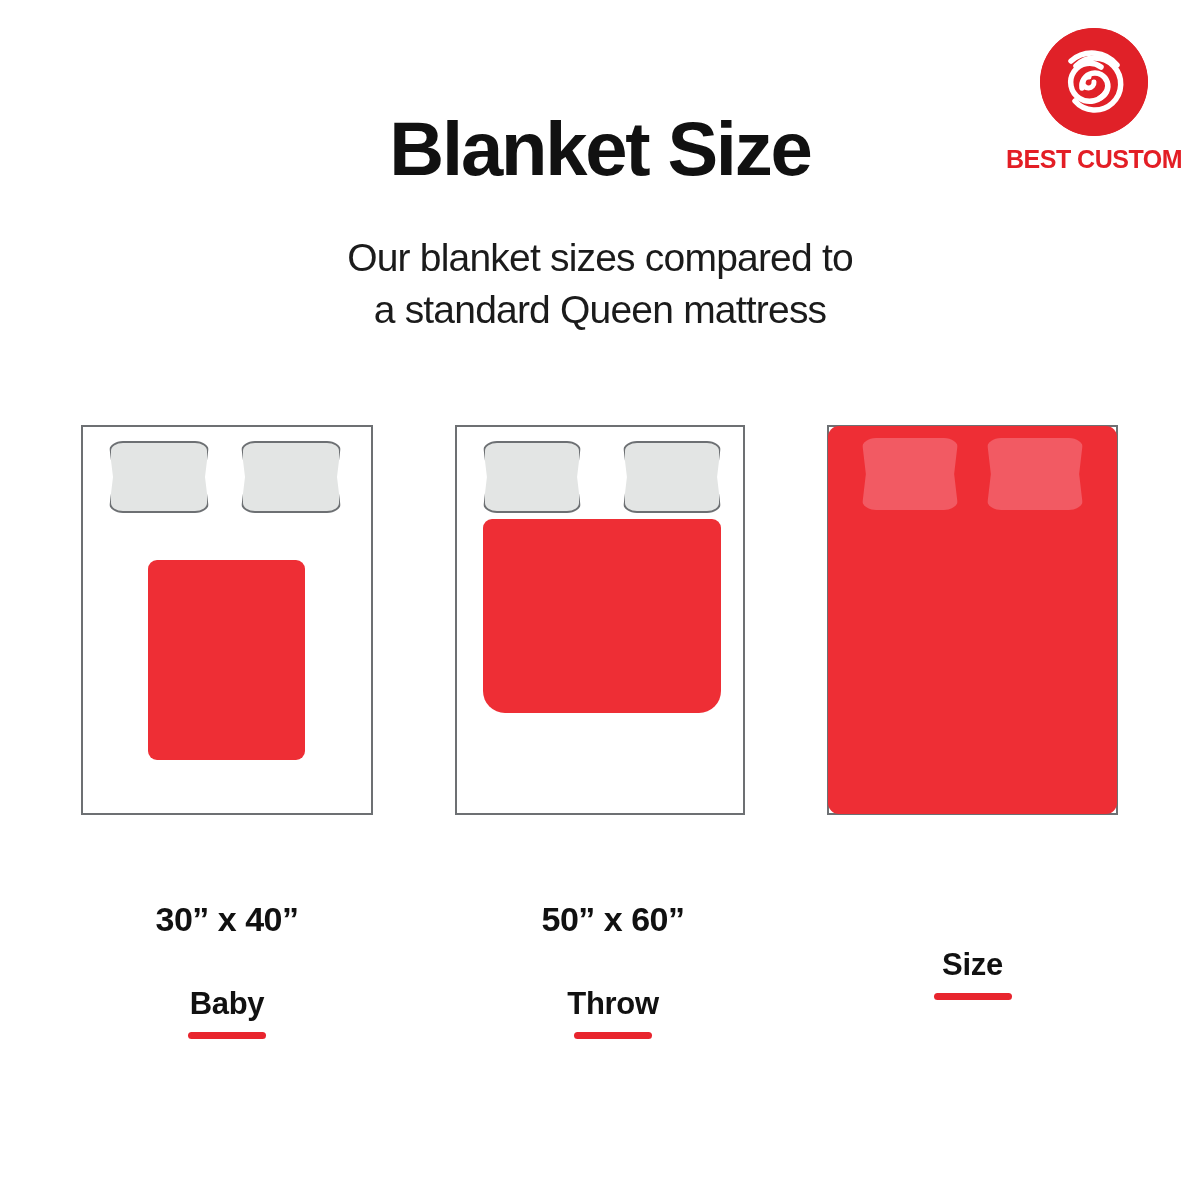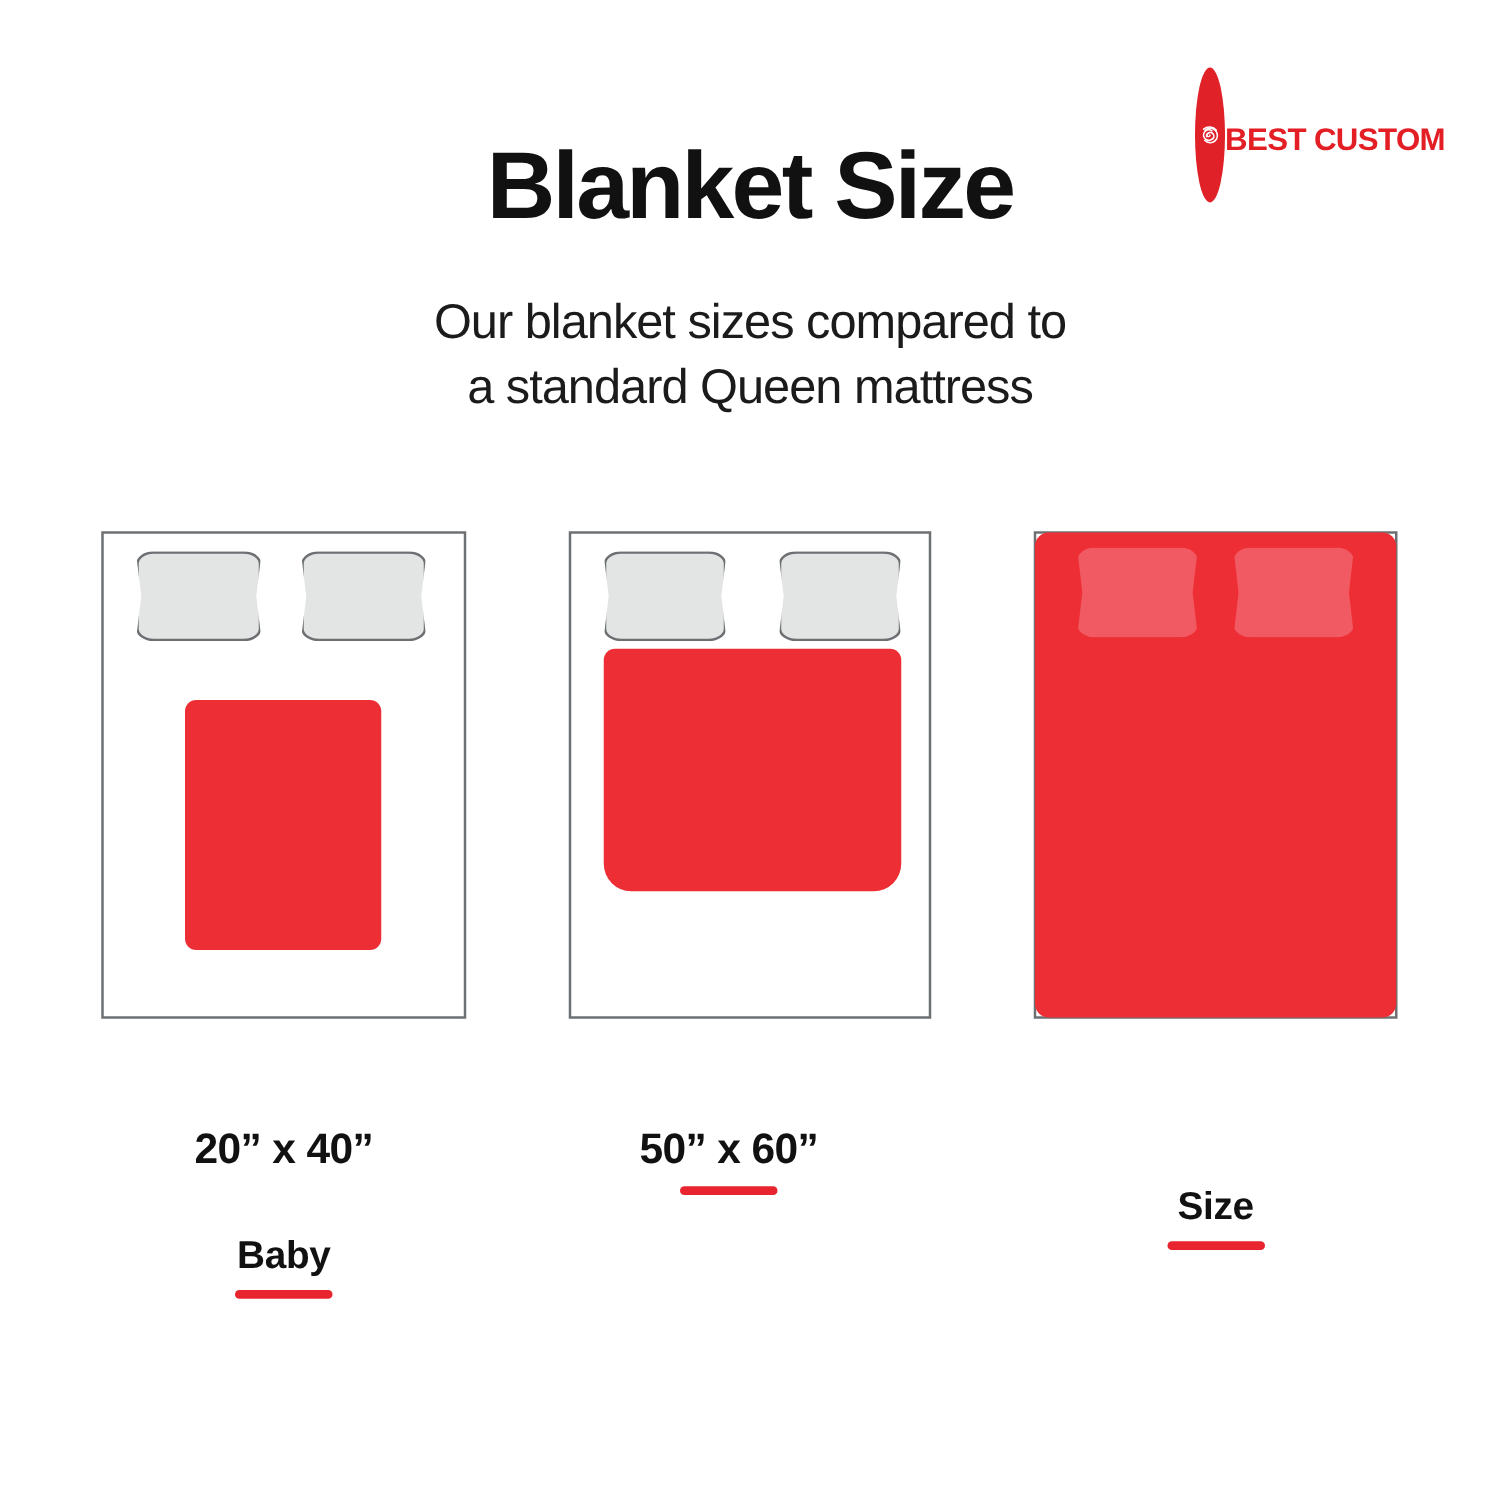--- a/index.html
+++ b/index.html
@@ -16,25 +16,25 @@
     position: relative;
     width: 1200px;
     height: 1200px;
     background: #ffffff;
   }
 
   
   #logo-block {
     position: absolute;
     top: 28px;
-    left: 956px;
+    left: 994px;
     width: 200px;
     height: 160px;
     display: flex;
-    flex-direction: row;
+    flex-direction: column;
     align-items: center;
   }
   #logo-mark {
     width: 108px;
     height: 108px;
     border-radius: 50%;
     background: #e02128;
     display: block;
   }
   #logo-wordmark {
@@ -131,21 +131,21 @@
   #bed-queen .p2 { left: 158px; top: 11px; width: 96px; height: 72px; }
 
   
   .caption {
     position: absolute;
     top: 900px;
     width: 292px;
     text-align: center;
   }
   #cap-baby  { left: 81px;  width: 292px; }
-  #cap-throw { left: 438px; width: 290px; text-align: center; }
+  #cap-throw { left: 468px; width: 290px; text-align: center; }
   #cap-queen { left: 827px; width: 291px; }
 
   .dims {
     font-family: "Liberation Sans", sans-serif;
     font-weight: bold;
     font-size: 34px;
     letter-spacing: -0.5px;
     color: #111111;
     white-space: nowrap;
   }
@@ -200,27 +200,28 @@
     <div class="blanket"></div>
   </div>
 
   <div class="bed" id="bed-queen">
     <div class="blanket"></div>
     <div class="pillow red p1"></div>
     <div class="pillow red p2"></div>
   </div>
 
   <div class="caption" id="cap-baby">
-    <div class="dims">20” x 40”</div>
+    <div class="dims">30” x 40”</div>
     <div class="name">Baby</div>
     <div class="rule"></div>
   </div>
 
   <div class="caption" id="cap-throw">
     <div class="dims">50” x 60”</div>
+    <div class="name">Throw</div>
     <div class="rule"></div>
   </div>
 
   <div class="caption" id="cap-queen">
     <div class="name">Size</div>
     <div class="rule"></div>
   </div>
 
 </div>
 

